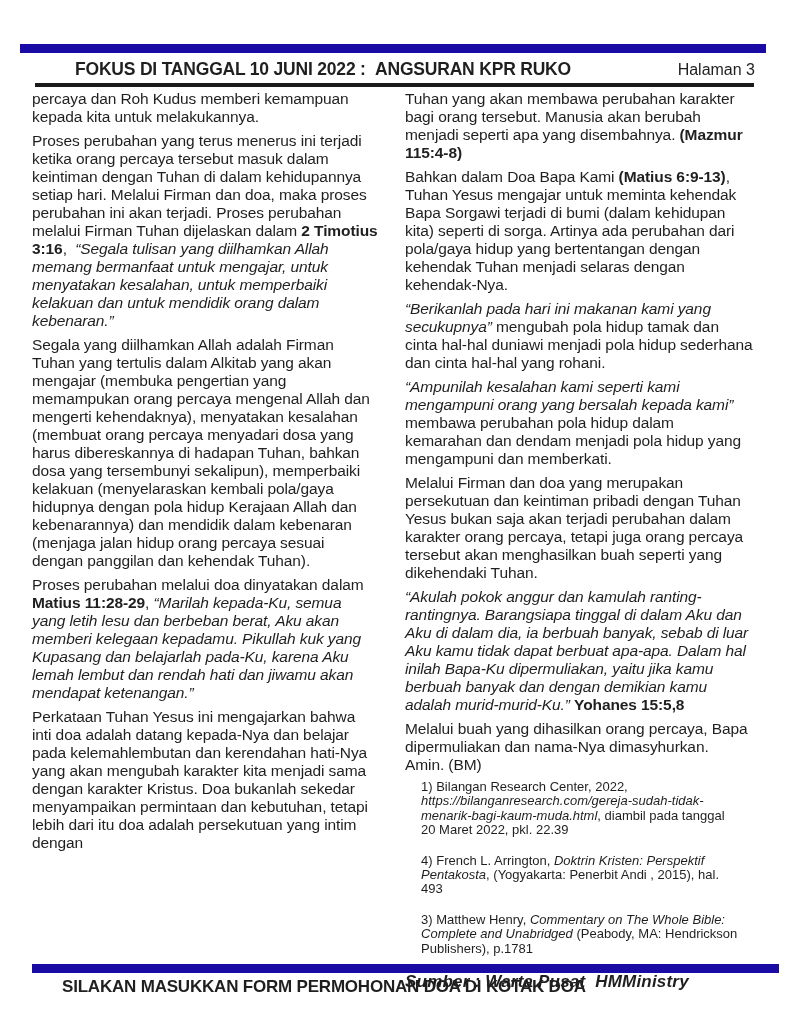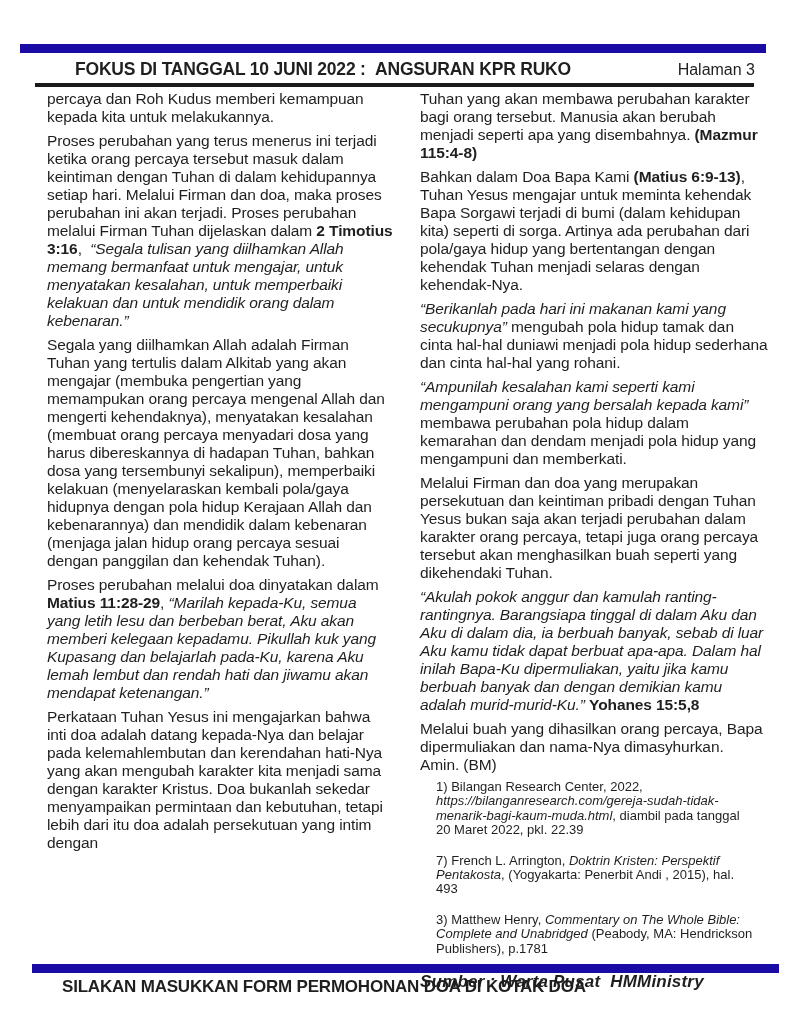--- a/index.html
+++ b/index.html
@@ -23,21 +23,21 @@
     font-weight:bold;font-size:17.5px;letter-spacing:-0.2px;
     margin-left:40px;flex:1;white-space:nowrap;
     padding-top:4px;
   }
   .page-num{font-size:16px;white-space:nowrap;}
   .header-rule{
     position:absolute;left:35px;width:719px;top:83px;height:3.5px;
     background:var(--rule,#1a1a1a);
   }
   .columns{
-    position:absolute;left:47px;top:90px;width:722px;
+    position:absolute;left:32px;top:90px;width:722px;
     display:flex;gap:27px;
   }
   .col{width:353px;}
   .col.right{width:356px;}
   p.blk{margin:0 0 6px 0;font-size:15.5px;line-height:18px;letter-spacing:-0.1px;}
   p.heading{font-weight:bold;font-size:16.4px;line-height:19.5px;margin:3px 0 6px 0;letter-spacing:-0.1px;}
   p.footnote{font-size:13px;line-height:14.4px;margin:16px;letter-spacing:0;overflow-wrap:anywhere;}
   p.footnote.first{margin-top:5px;}
   p.source{
     font-weight:bold;font-style:italic;font-size:17px;line-height:20px;
@@ -78,21 +78,21 @@
       </div>
     <div class="col right" id="right-col">
         <p class="blk para"><span>Tuhan yang akan membawa perubahan karakter bagi orang tersebut. Manusia akan berubah menjadi seperti apa yang disembahnya. </span><span class="b">(Mazmur 115:4-8)</span></p>
         <p class="blk para"><span>Bahkan dalam Doa Bapa Kami </span><span class="b">(Matius 6:9-13)</span><span>, Tuhan Yesus mengajar untuk meminta kehendak Bapa Sorgawi terjadi di bumi (dalam kehidupan kita) seperti di sorga. Artinya ada perubahan dari pola/gaya hidup yang bertentangan dengan kehendak Tuhan menjadi selaras dengan kehendak-Nya.</span></p>
         <p class="blk para"><span class="i">“Berikanlah pada hari ini makanan kami yang secukupnya”</span><span> mengubah pola hidup tamak dan cinta hal-hal duniawi menjadi pola hidup sederhana dan cinta hal-hal yang rohani.</span></p>
         <p class="blk para"><span class="i">“Ampunilah kesalahan kami seperti kami mengampuni orang yang bersalah kepada kami”</span><span> membawa perubahan pola hidup dalam kemarahan dan dendam menjadi pola hidup yang mengampuni dan memberkati.</span></p>
         <p class="blk para"><span>Melalui Firman dan doa yang merupakan persekutuan dan keintiman pribadi dengan Tuhan Yesus bukan saja akan terjadi perubahan dalam karakter orang percaya, tetapi juga orang percaya tersebut akan menghasilkan buah seperti yang dikehendaki Tuhan.</span></p>
         <p class="blk para"><span class="i">“Akulah pokok anggur dan kamulah ranting-rantingnya. Barangsiapa tinggal di dalam Aku dan Aku di dalam dia, ia berbuah banyak, sebab di luar Aku kamu tidak dapat berbuat apa-apa. Dalam hal inilah Bapa-Ku dipermuliakan, yaitu jika kamu berbuah banyak dan dengan demikian kamu adalah murid-murid-Ku.” </span><span class="b">Yohanes 15:5,8</span></p>
         <p class="blk para"><span>Melalui buah yang dihasilkan orang percaya, Bapa dipermuliakan dan nama-Nya dimasyhurkan.&nbsp; Amin. (BM)</span></p>
         <p class="blk footnote first"><span>1) Bilangan Research Center, 2022, </span><span class="i">https://bilanganresearch.com/gereja-sudah-tidak-menarik-bagi-kaum-muda.html</span><span>, diambil pada tanggal 20 Maret 2022, pkl. 22.39</span></p>
-        <p class="blk footnote"><span>7) French L. Arrington, </span><span class="i">Doktrin Kristen: Perspektif Pentakosta</span><span>, (Yogyakarta: Penerbit Andi , 2015), hal. 493</span></p>
+        <p class="blk footnote"><span>4) French L. Arrington, </span><span class="i">Doktrin Kristen: Perspektif Pentakosta</span><span>, (Yogyakarta: Penerbit Andi , 2015), hal. 493</span></p>
         <p class="blk footnote"><span>3) Matthew Henry, </span><span class="i">Commentary on The Whole Bible: Complete and Unabridged</span><span> (Peabody, MA: Hendrickson Publishers), p.1781</span></p>
         <p class="blk source"><span>Sumber : Warta Pusat &nbsp;HMMinistry</span></p>
       </div>
   </div>
 
   <div class="bottom-bar"></div>
 
   <div class="footer-row">
     <span>SILAKAN MASUKKAN FORM PERMOHONAN DOA DI KOTAK DOA</span>
   </div>

